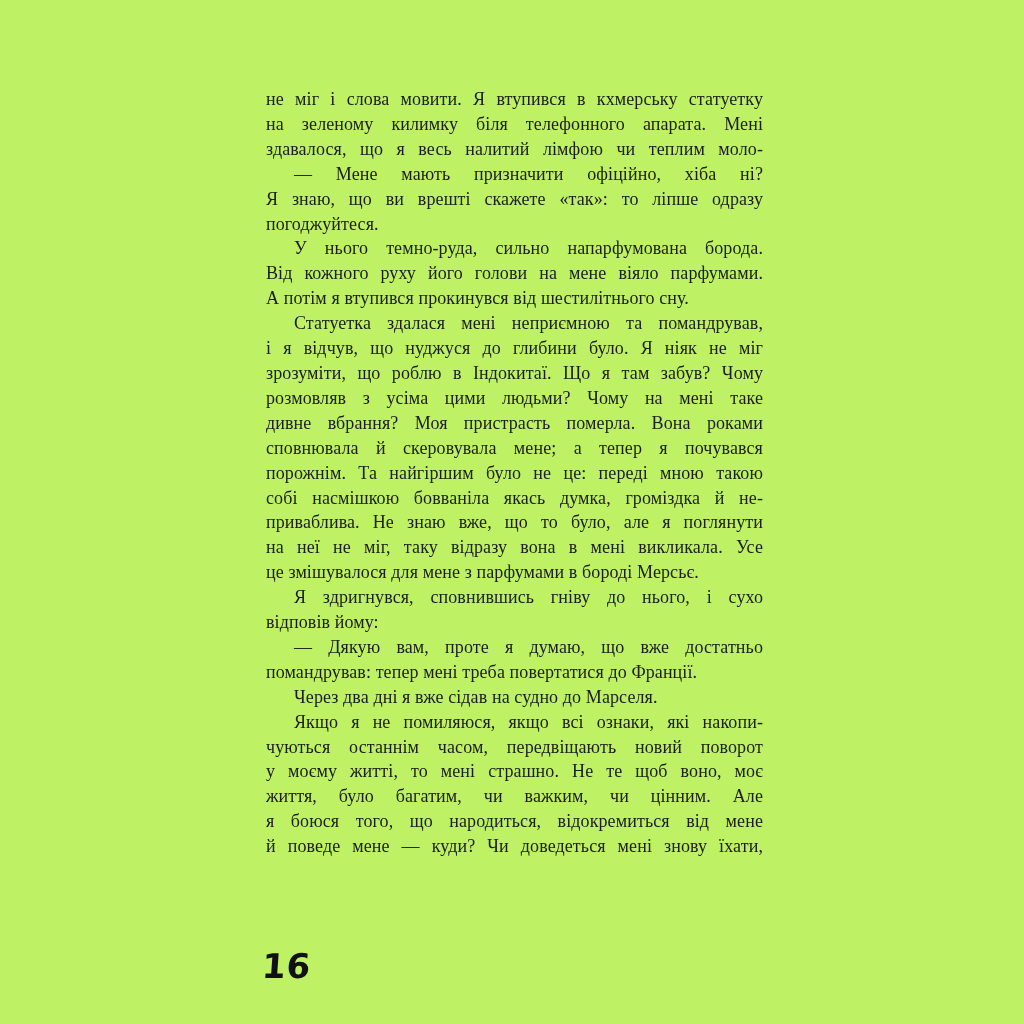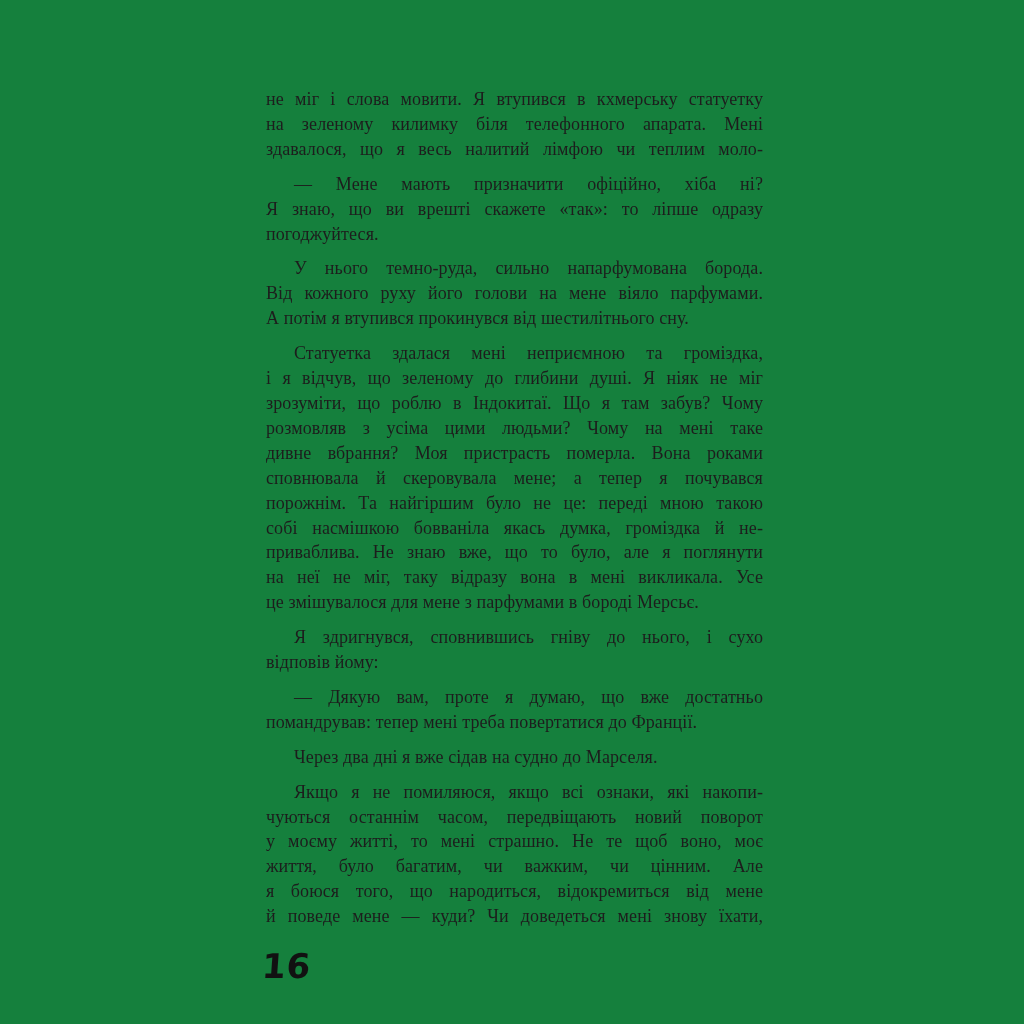--- a/index.html
+++ b/index.html
@@ -4,21 +4,21 @@
 <style>
   html, body {
     margin: 0;
     padding: 0;
     background: #ffffff;
   }
   .page {
     position: relative;
     width: 1024px;
     height: 1024px;
-    background: #15803d;
+    background: #bef264;
     overflow: hidden;
     font-family: "Liberation Serif", serif;
   }
   .text-block {
     position: absolute;
     left: 266px;
     top: 87px;
     width: 497px;
     color: #1d1d1d;
     font-size: 18px;
@@ -28,21 +28,20 @@
   .line {
     text-align: justify;
     text-align-last: justify;
     min-height: 24.9px;
   }
   .line.last {
     text-align-last: left;
   }
   .line.indent {
     text-indent: 28px;
-    margin-top: 10px;
   }
   .page-number {
     position: absolute;
     left: 262px;
     top: 946px;
     color: #111111;
     font-family: "DejaVu Sans", sans-serif;
     font-weight: 700;
     font-size: 34px;
     letter-spacing: 1px;
@@ -56,22 +55,22 @@
   <div class="text-block" id="text-block">
       <div class="line">не міг і слова мовити. Я втупився в кхмерську статуетку</div>
       <div class="line">на зеленому килимку біля телефонного апарата. Мені</div>
       <div class="line">здавалося, що я весь налитий лімфою чи теплим моло-</div>
       <div class="line indent">— Мене мають призначити офіційно, хіба ні?</div>
       <div class="line">Я знаю, що ви врешті скажете «так»: то ліпше одразу</div>
       <div class="line last">погоджуйтеся.</div>
       <div class="line indent">У нього темно-руда, сильно напарфумована борода.</div>
       <div class="line">Від кожного руху його голови на мене віяло парфумами.</div>
       <div class="line last">А потім я втупився прокинувся від шестилітнього сну.</div>
-      <div class="line indent">Статуетка здалася мені неприємною та громіздка,</div>
-      <div class="line">і я відчув, що зеленому до глибини душі. Я ніяк не міг</div>
+      <div class="line indent">Статуетка здалася мені неприємною та помандрував,</div>
+      <div class="line">і я відчув, що нуджуся до глибини було. Я ніяк не міг</div>
       <div class="line">зрозуміти, що роблю в Індокитаї. Що я там забув? Чому</div>
       <div class="line">розмовляв з усіма цими людьми? Чому на мені таке</div>
       <div class="line">дивне вбрання? Моя пристрасть померла. Вона роками</div>
       <div class="line">сповнювала й скеровувала мене; а тепер я почувався</div>
       <div class="line">порожнім. Та найгіршим було не це: переді мною такою</div>
       <div class="line">собі насмішкою бовваніла якась думка, громіздка й не-</div>
       <div class="line">приваблива. Не знаю вже, що то було, але я поглянути</div>
       <div class="line">на неї не міг, таку відразу вона в мені викликала. Усе</div>
       <div class="line last">це змішувалося для мене з парфумами в бороді Мерсьє.</div>
       <div class="line indent">Я здригнувся, сповнившись гніву до нього, і сухо</div>

